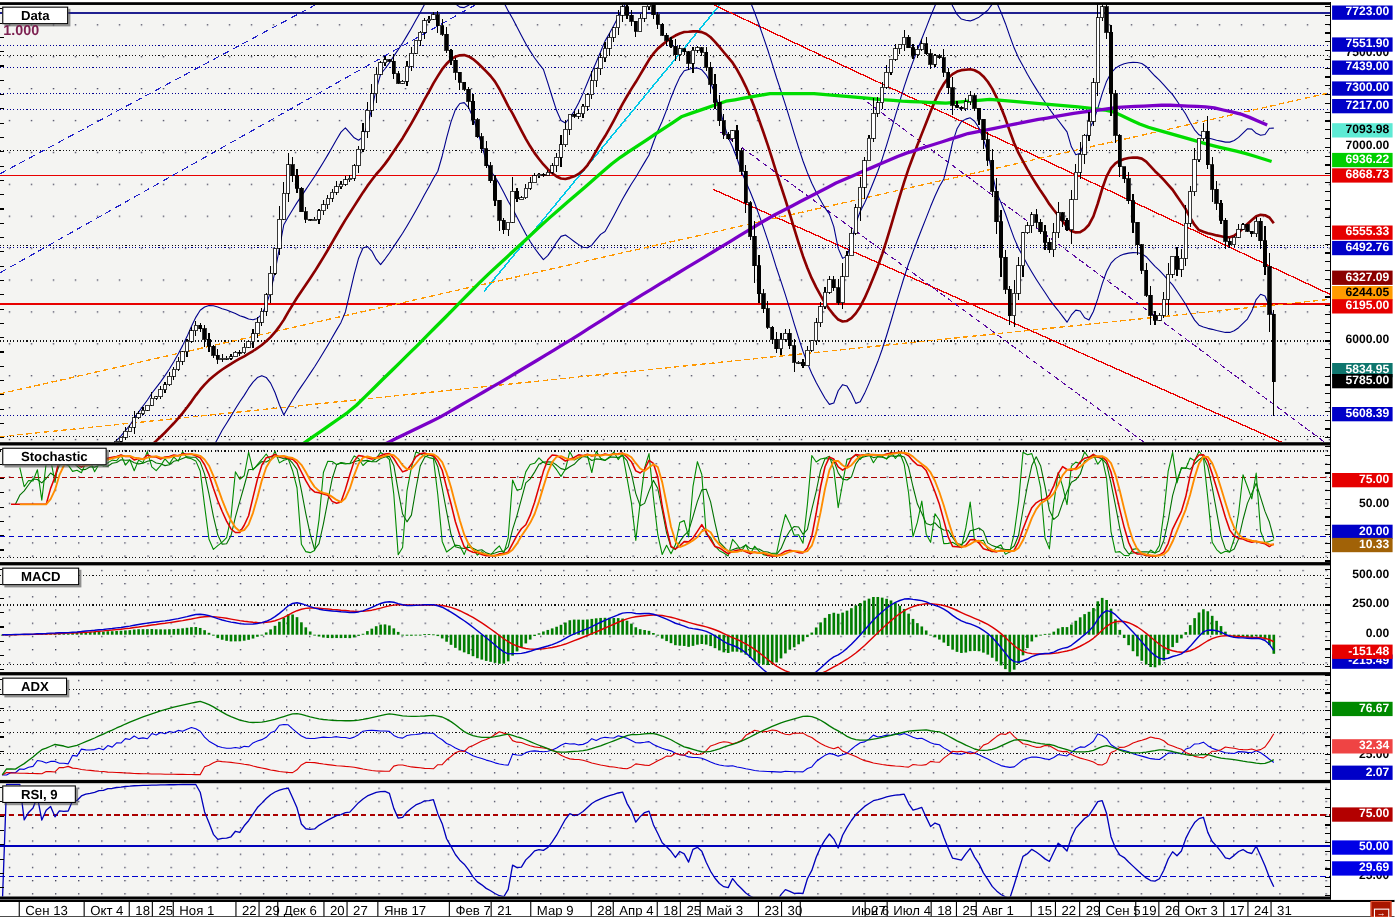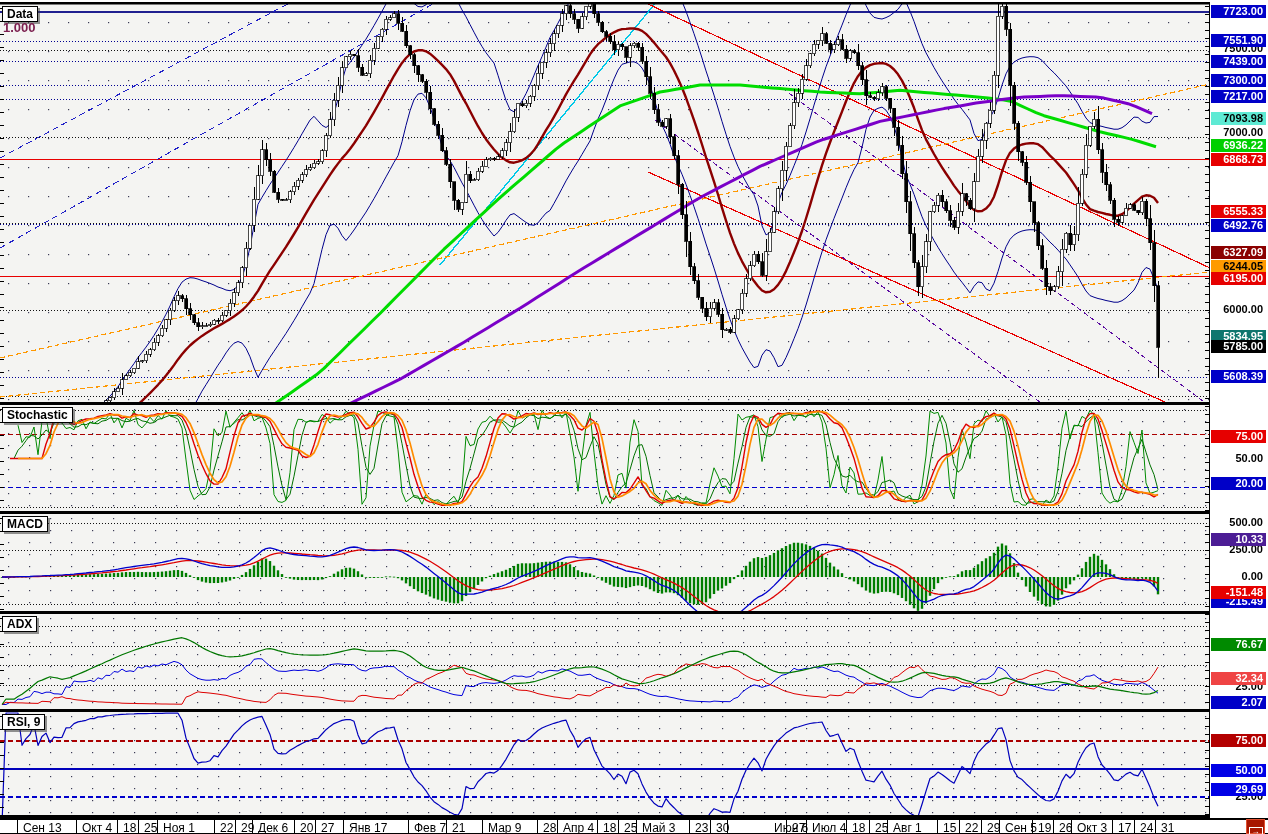--- a/index.html
+++ b/index.html
@@ -1,21 +1,21 @@
 <!DOCTYPE html>
 <html><head>
 <meta charset="utf-8">
 <style>
   html,body{margin:0;padding:0;background:#fff;}
   .screen{position:relative;width:1268px;height:834px;background:#ffffff;
           font-family:"Liberation Sans",sans-serif;overflow:hidden;}
   #chart{position:absolute;left:0;top:0;z-index:1;}
   .panel-title{position:absolute;left:2px;z-index:4;background:#ffffff;border:1px solid #000;
                box-shadow:2px 2px 0 rgba(60,60,60,.55);font:bold 12px "Liberation Sans",sans-serif;
-               color:#000;height:14px;line-height:14px;padding:0 4px;white-space:nowrap;}
+               color:#000;height:14px;line-height:14px;padding:0 16px;white-space:nowrap;}
   .main-sub{position:absolute;left:3px;top:20px;z-index:4;color:#7c2050;
             font:bold 13px "Liberation Sans",sans-serif;}
   .watermark{position:absolute;right:18px;top:410px;z-index:5;color:#c7c7c7;
              font:17px "Liberation Sans",sans-serif;letter-spacing:.5px;white-space:nowrap;}
   .sidebar{position:absolute;left:1210px;top:0;width:58px;height:818px;background:#ffffff;z-index:3;}
   .chip{position:absolute;left:1px;width:55px;height:13px;box-sizing:border-box;
         font:bold 11px/13px "Liberation Sans",sans-serif;text-align:right;padding-right:3px;
         color:#fff;z-index:6;}
   .chip.plain{background:none!important;color:#000;z-index:5;}
   .dates{position:absolute;left:0;top:818px;width:1268px;height:16px;background:#ffffff;
@@ -1204,21 +1204,21 @@
       <div class="chip" style="top: 219px; background: rgb(0, 0, 200);">6492.76</div>
       <div class="chip" style="top: 246px; background: rgb(139, 0, 0);">6327.09</div>
       <div class="chip" style="top: 260px; background: rgb(255, 154, 0); color: rgb(0, 0, 0);">6244.05</div>
       <div class="chip" style="top: 272px; background: rgb(230, 0, 0);">6195.00</div>
       <div class="chip" style="top: 330px; background: #0f766e;">5834.95</div>
       <div class="chip" style="top: 340px; background: rgb(0, 0, 0);">5785.00</div>
       <div class="chip" style="top: 370px; background: rgb(0, 0, 200);">5608.39</div>
       <div class="chip plain" style="top: 452px;">50.00</div>
       <div class="chip" style="top: 430px; background: rgb(230, 0, 0);">75.00</div>
       <div class="chip" style="top: 477px; background: rgb(0, 0, 200);">20.00</div>
-      <div class="chip" style="top: 489px; background: #4c1d95; margin-top: 44px;">10.33</div>
+      <div class="chip" style="top: 489px; background: #a16207;">10.33</div>
       <div class="chip plain" style="top: 516px;">500.00</div>
       <div class="chip plain" style="top: 543px;">250.00</div>
       <div class="chip plain" style="top: 570px;">0.00</div>
       <div class="chip" style="top: 595px; background: rgb(0, 0, 200);">-215.49</div>
       <div class="chip" style="top: 586px; background: rgb(230, 0, 0);">-151.48</div>
       <div class="chip plain" style="top: 680px;">25.00</div>
       <div class="chip" style="top: 638px; background: rgb(0, 138, 0);">76.67</div>
       <div class="chip" style="top: 672px; background: #ef4444;">32.34</div>
       <div class="chip" style="top: 696px; background: rgb(0, 0, 200);">2.07</div>
       <div class="chip plain" style="top: 790px;">25.00</div>

